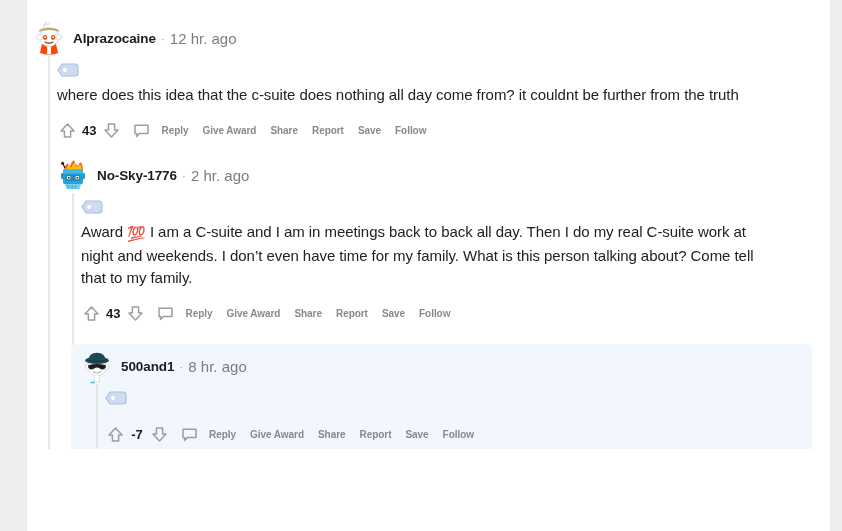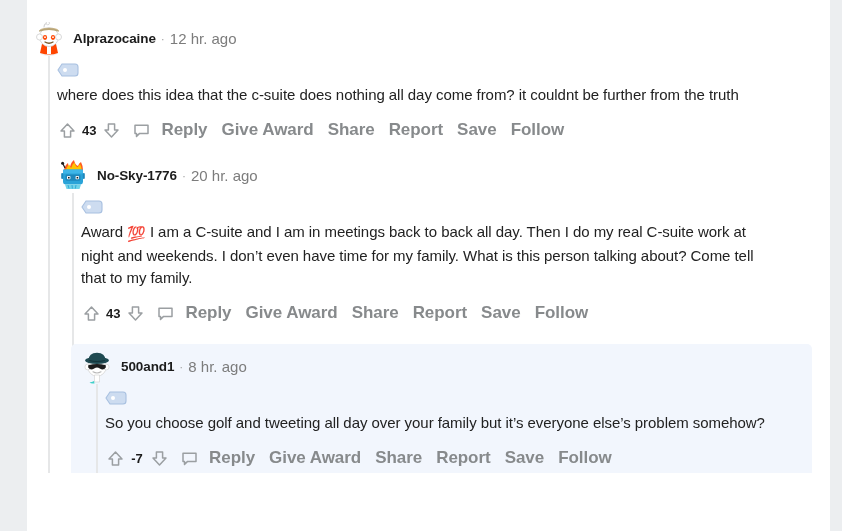--- a/index.html
+++ b/index.html
@@ -146,21 +146,21 @@
     margin-left: 10px;
     margin-right: 8px;
     display: flex;
     align-items: center;
     justify-content: center;
   }
   .bubble-icon svg { display: block; }
   .action-link {
     color: #878a8c;
     font-weight: bold;
-    font-size: 17px;
+    font-size: 10px;
     margin-right: 14px;
     white-space: nowrap;
     letter-spacing: -0.05px;
   }
   .action-link.first { margin-left: 2px; }
 
   
   .level-0 { position: absolute; left: 6px; top: 22px; width: 790px; }
   .level-1 { position: relative; margin-top: 14px; }
   .level-2 { position: relative; margin-top: 16px; }
@@ -265,21 +265,21 @@
                 <path d="M11 26 l1 3.5 M15 26 l0.4 3.5 M19 26 l-0.6 3.5" stroke="#2aa3d8" stroke-width="0.9"></path>
                 <rect x="4.2" y="14" width="2" height="6" rx="1" fill="#1e87bb"></rect>
                 <rect x="25.8" y="14" width="2" height="6" rx="1" fill="#1e87bb"></rect>
                 <path d="M8 9 l-2.2 -4.5" stroke="#1c1c1c" stroke-width="1.2"></path>
                 <circle cx="5.6" cy="4.2" r="1.5" fill="#1c1c1c"></circle>
               </svg>
             </div>
             <div class="meta">
               <span class="username">No-Sky-1776</span>
               <span class="dot-sep">·</span>
-              <span class="timestamp">20 hr. ago</span>
+              <span class="timestamp">2 hr. ago</span>
             </div>
           </div>
 
           <div class="comment-body-wrap">
             <div class="threadline"></div>
 
             <div class="collapse-tag">
               <svg width="22" height="14" viewBox="0 0 22 14">
                 <path d="M5 1 h13 a3 3 0 0 1 3 3 v6 a3 3 0 0 1 -3 3 h-13 l-4 -6 z" fill="#cddcf0" stroke="#a8c0e0" stroke-width="1.1"></path>
                 <circle cx="8" cy="7" r="2" fill="#ffffff"></circle>
@@ -340,21 +340,20 @@
               <div class="comment-body-wrap">
                 <div class="threadline"></div>
 
                 <div class="collapse-tag">
                   <svg width="22" height="14" viewBox="0 0 22 14">
                     <path d="M5 1 h13 a3 3 0 0 1 3 3 v6 a3 3 0 0 1 -3 3 h-13 l-4 -6 z" fill="#cddcf0" stroke="#a8c0e0" stroke-width="1.1"></path>
                     <circle cx="8" cy="7" r="2" fill="#ffffff"></circle>
                   </svg>
                 </div>
 
-                <div class="comment-text">So you choose golf and tweeting all day over your family but it’s everyone else’s problem somehow?</div>
 
                 <div class="actions">
                   <div class="vote-arrow">
                     <svg width="17" height="17" viewBox="0 0 17 17">
                       <path d="M8.5 2 L15 9 H11.6 V15 H5.4 V9 H2 Z" fill="none" stroke="#9b9fa2" stroke-width="1.5" stroke-linejoin="round"></path>
                     </svg>
                   </div>
                   <span class="score">-7</span>
                   <div class="vote-arrow">
                     <svg width="17" height="17" viewBox="0 0 17 17">

